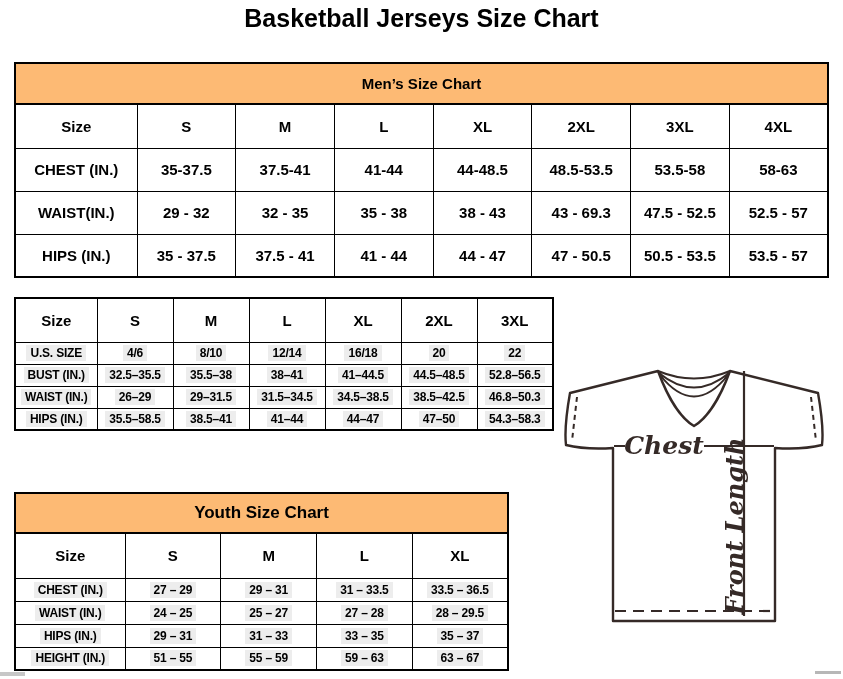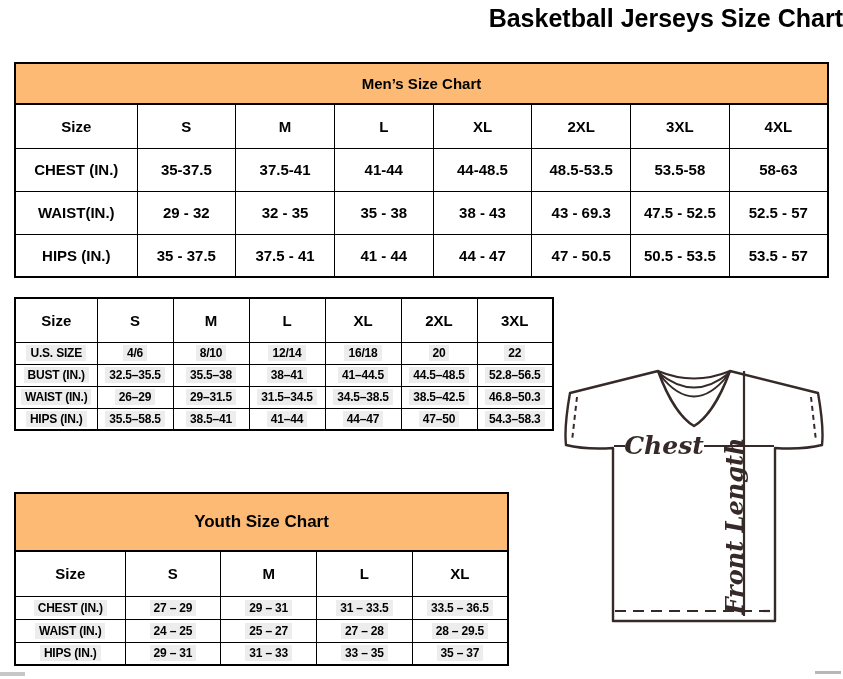--- a/index.html
+++ b/index.html
@@ -1,18 +1,18 @@
 <!DOCTYPE html>
 <html><head>
 <meta charset="utf-8">
 <style>
   html,body{margin:0;padding:0;background:#fff;}
   #screen{position:relative;width:843px;height:679px;background:#ffffff;overflow:hidden;
           font-family:"Liberation Sans",sans-serif;color:#000;}
-  .page-title{position:absolute;top:4px;left:0;width:843px;text-align:right;
+  .page-title{position:absolute;top:4px;left:0;width:843px;text-align:center;
               font-size:25px;font-weight:bold;letter-spacing:0px;}
   table{border-collapse:collapse;table-layout:fixed;position:absolute;background:#fff;}
   table, td{border:1px solid #000;}
   table{border:2px solid #000;}
   td{text-align:center;vertical-align:middle;font-weight:bold;padding:0;overflow:hidden;}
   td.hdr{background:#fdba74;font-size:17px;border-bottom:2px solid #000;}
   
   #men{left:14px;top:62px;width:815px;}
   #men td{font-size:15px;}
   #men tr.hdrrow{height:41px;}
@@ -20,21 +20,21 @@
   #men tr.datarow{height:43px;}
   
   #women{left:14px;top:297px;width:540px;}
   #women tr.hdrrow{height:43px;}
   #women tr.sizerow{height:44px;font-size:15px;}
   #women tr.sizerow td{font-size:15px;}
   #women tr.datarow{height:22px;margin-top:28px;}
   #women tr.datarow td{font-size:12px;letter-spacing:-0.2px;}
   
   #youth{left:14px;top:492px;width:495px;}
-  #youth tr.hdrrow{height:58px;}
+  #youth tr.hdrrow{height:40px;}
   #youth tr.sizerow{height:45px;}
   #youth tr.sizerow td{font-size:15px;}
   #youth tr.datarow{height:23px;}
   #youth tr.datarow td{font-size:12px;letter-spacing:-0.2px;}
   .hl{background:#ededed;padding:1px 4px;display:inline-block;}
   
   #jersey{position:absolute;left:558px;top:362px;}
   .jtxt{font-family:"DejaVu Serif","Liberation Serif",serif;font-weight:bold;font-style:italic;
         fill:#352a27;}
   
@@ -198,20 +198,27 @@
       <td><span class="hl">27 – 28</span></td>
       <td><span class="hl">28 – 29.5</span></td>
     </tr>
     <tr class="datarow">
       <td><span class="hl">HIPS (IN.)</span></td>
       <td><span class="hl">29 – 31</span></td>
       <td><span class="hl">31 – 33</span></td>
       <td><span class="hl">33 – 35</span></td>
       <td><span class="hl">35 – 37</span></td>
     </tr>
+    <tr class="datarow">
+      <td><span class="hl">HEIGHT (IN.)</span></td>
+      <td><span class="hl">51 – 55</span></td>
+      <td><span class="hl">55 – 59</span></td>
+      <td><span class="hl">59 – 63</span></td>
+      <td><span class="hl">63 – 67</span></td>
+    </tr>
   </tbody>
     </table>
 
   <svg id="jersey" width="285" height="265" viewBox="0 0 285 265" fill="none" stroke="#352a27" stroke-width="2.4" stroke-linejoin="round" stroke-linecap="butt">
 
     <path d="M 100,9 L 12,31 C 9,48 6,66 8,83 C 24,87 40,87 55,86 L 55,259 L 217,259 L 217,86 C 232,87 248,87 264,83 C 266,66 263,48 260,31 L 172,9 C 160,42 146,58 136,64 C 126,58 112,42 100,9 Z"></path>
 
     <path stroke-width="2" d="M 100,9 Q 136,24 172,9 M 101,11 Q 136,40 171,11 M 102,13 Q 136,56 170,13"></path>
 
     <path stroke-width="2" stroke-dasharray="5,4" d="M 19,35 L 14,79"></path>

